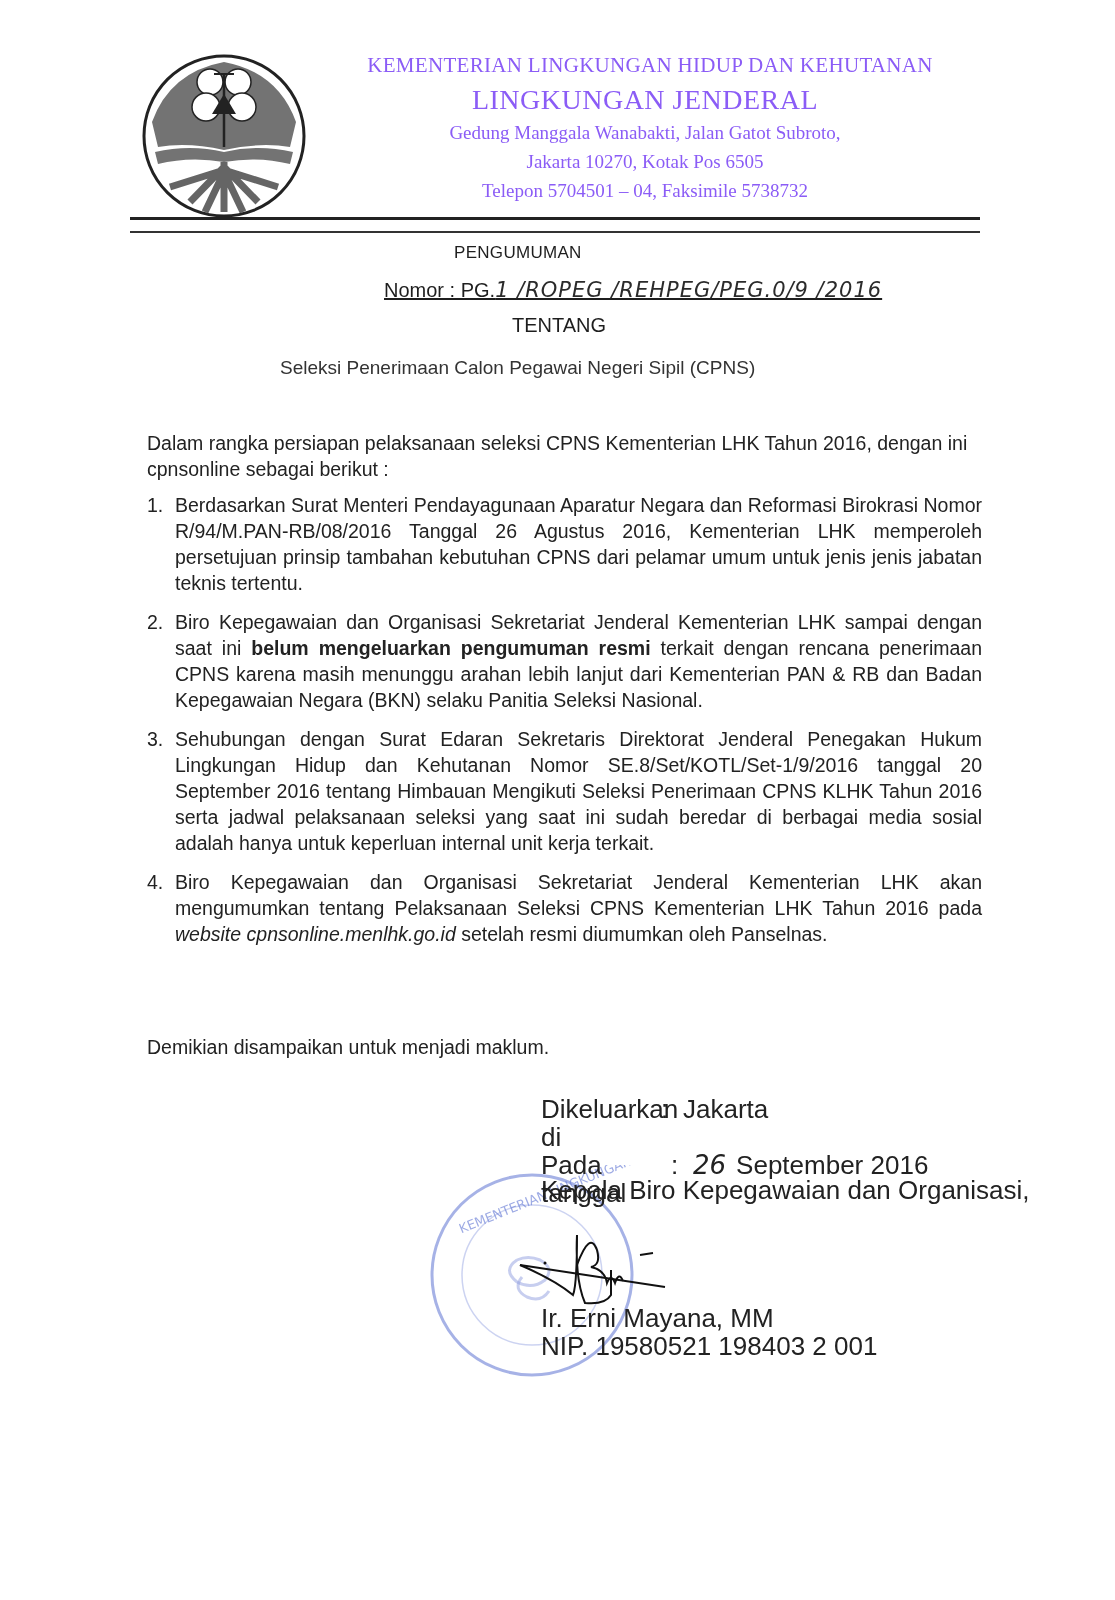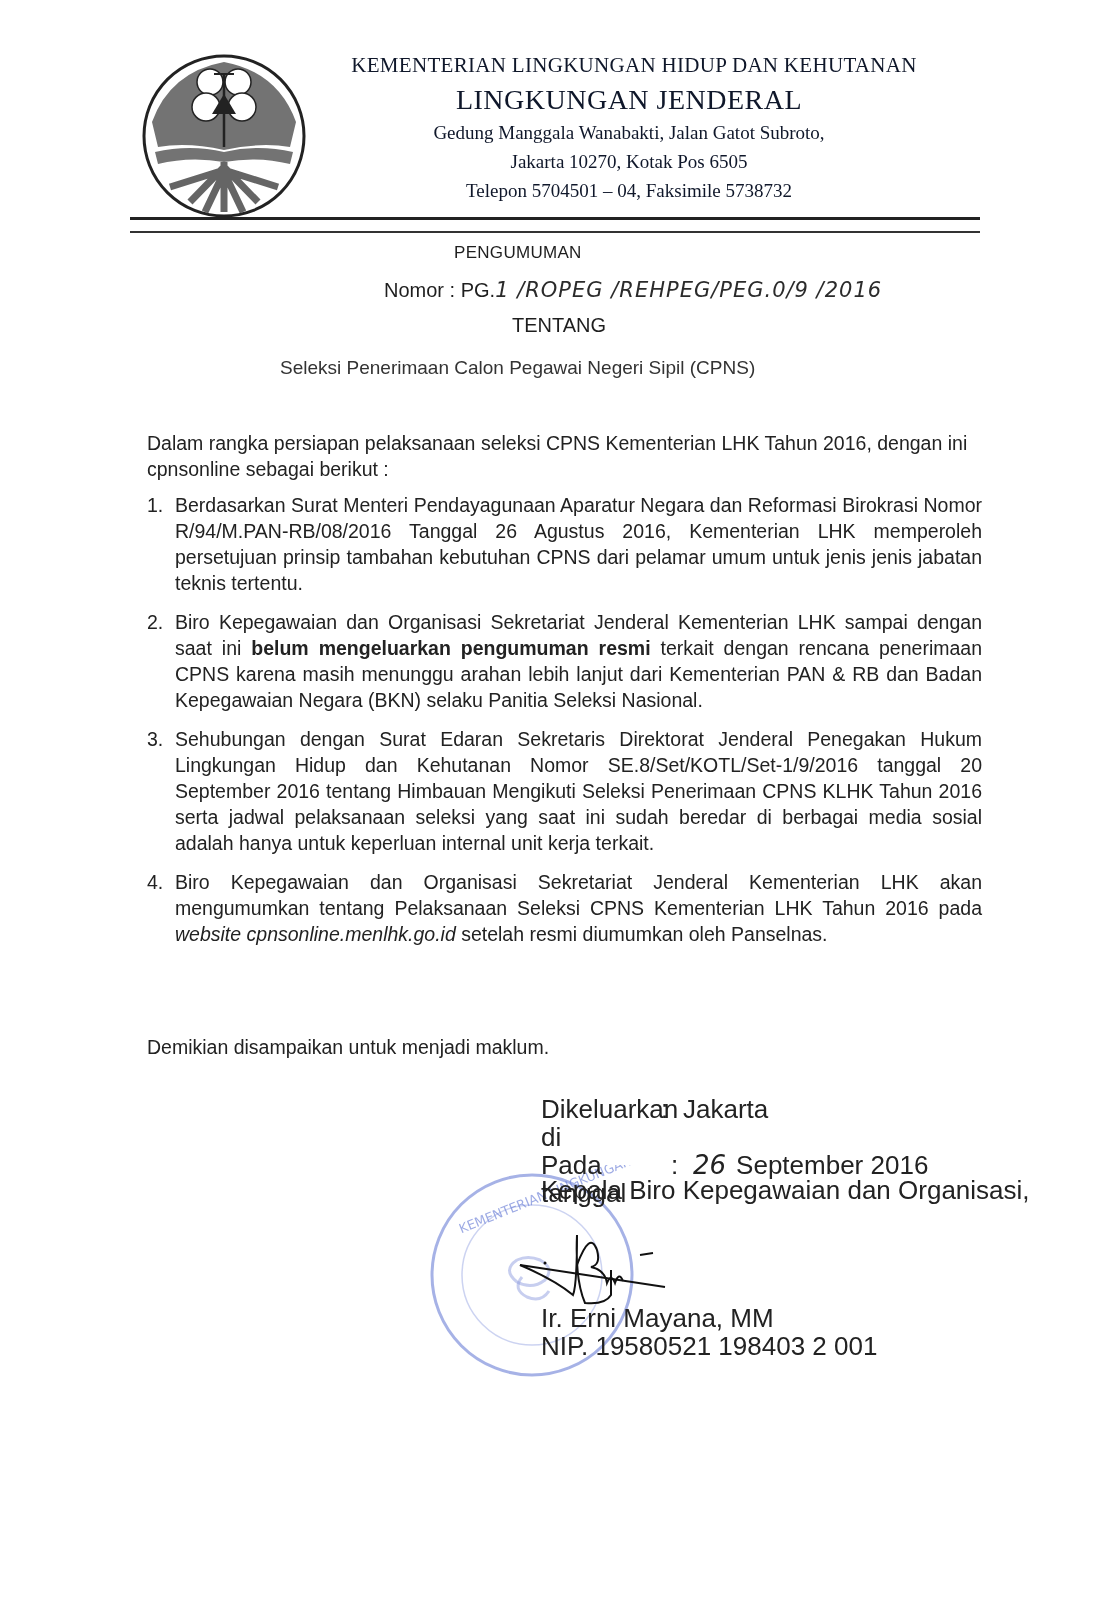--- a/index.html
+++ b/index.html
@@ -5,32 +5,32 @@
   html, body { margin: 0; padding: 0; }
   body {
     width: 1115px; height: 1600px; background: #ffffff; position: relative;
     overflow: hidden; color: #1e1e1e;
     font-family: "Liberation Sans", "DejaVu Sans", sans-serif;
   }
   .page { position: absolute; left: 0; top: 0; width: 1115px; height: 1600px; }
 
   
   .logo { position: absolute; left: 140px; top: 52px; width: 168px; height: 168px; }
-  .kop { position: absolute; left: 284px; top: 52px; width: 690px; text-align: center;
-         font-family: "Liberation Serif", "DejaVu Serif", serif; color: #0f172a; }
+  .kop { position: absolute; left: 300px; top: 52px; width: 690px; text-align: center;
+         font-family: "Liberation Serif", "DejaVu Serif", serif; color: #8b5cf6; }
   .kop .ministry { font-size: 21px; letter-spacing: 0.3px; line-height: 26px; margin-left: 10px; }
   .kop .secretariat { font-size: 28px; letter-spacing: 0.5px; line-height: 36px; margin-top: 4px; }
   .kop .addr { font-size: 19px; line-height: 29px; }
   .rule-thick { position: absolute; left: 130px; top: 217px; width: 850px; height: 3px; background: #222; }
   .rule-thin { position: absolute; left: 130px; top: 231px; width: 850px; height: 1.5px; background: #333; }
 
   
   .title { position: absolute; left: 0; width: 1115px; text-align: center; font-size: 17px; }
   .t-peng { top: 243px; left: 454px; width: auto; text-align: left; letter-spacing: 0.3px; }
-  .t-nomor { top: 278px; left: 384px; width: auto; text-align: center; font-size: 20px; }
+  .t-nomor { top: 278px; left: 384px; width: auto; text-align: center; font-size: 20px; text-decoration: underline; }
   .t-nomor .hand { font-family: "DejaVu Sans", sans-serif; font-style: italic; font-size: 21px;
                    letter-spacing: 1px; color: #2b2b2b; }
   .t-tentang { top: 314px; left: 512px; width: auto; text-align: left; font-size: 20px; }
   .t-subject { top: 354px; left: 280px; width: 600px; text-align: left; font-size: 19px; line-height: 27px; color: #333; }
 
   
   .body-text { position: absolute; left: 147px; width: 835px; font-size: 19.5px; line-height: 26px; color: #222; }
   .intro { top: 430px; }
   ol.items { position: absolute; left: 147px; top: 492px; width: 835px; margin: 0; padding: 0;
              list-style: none; font-size: 19.5px; line-height: 26px; color: #222; }

